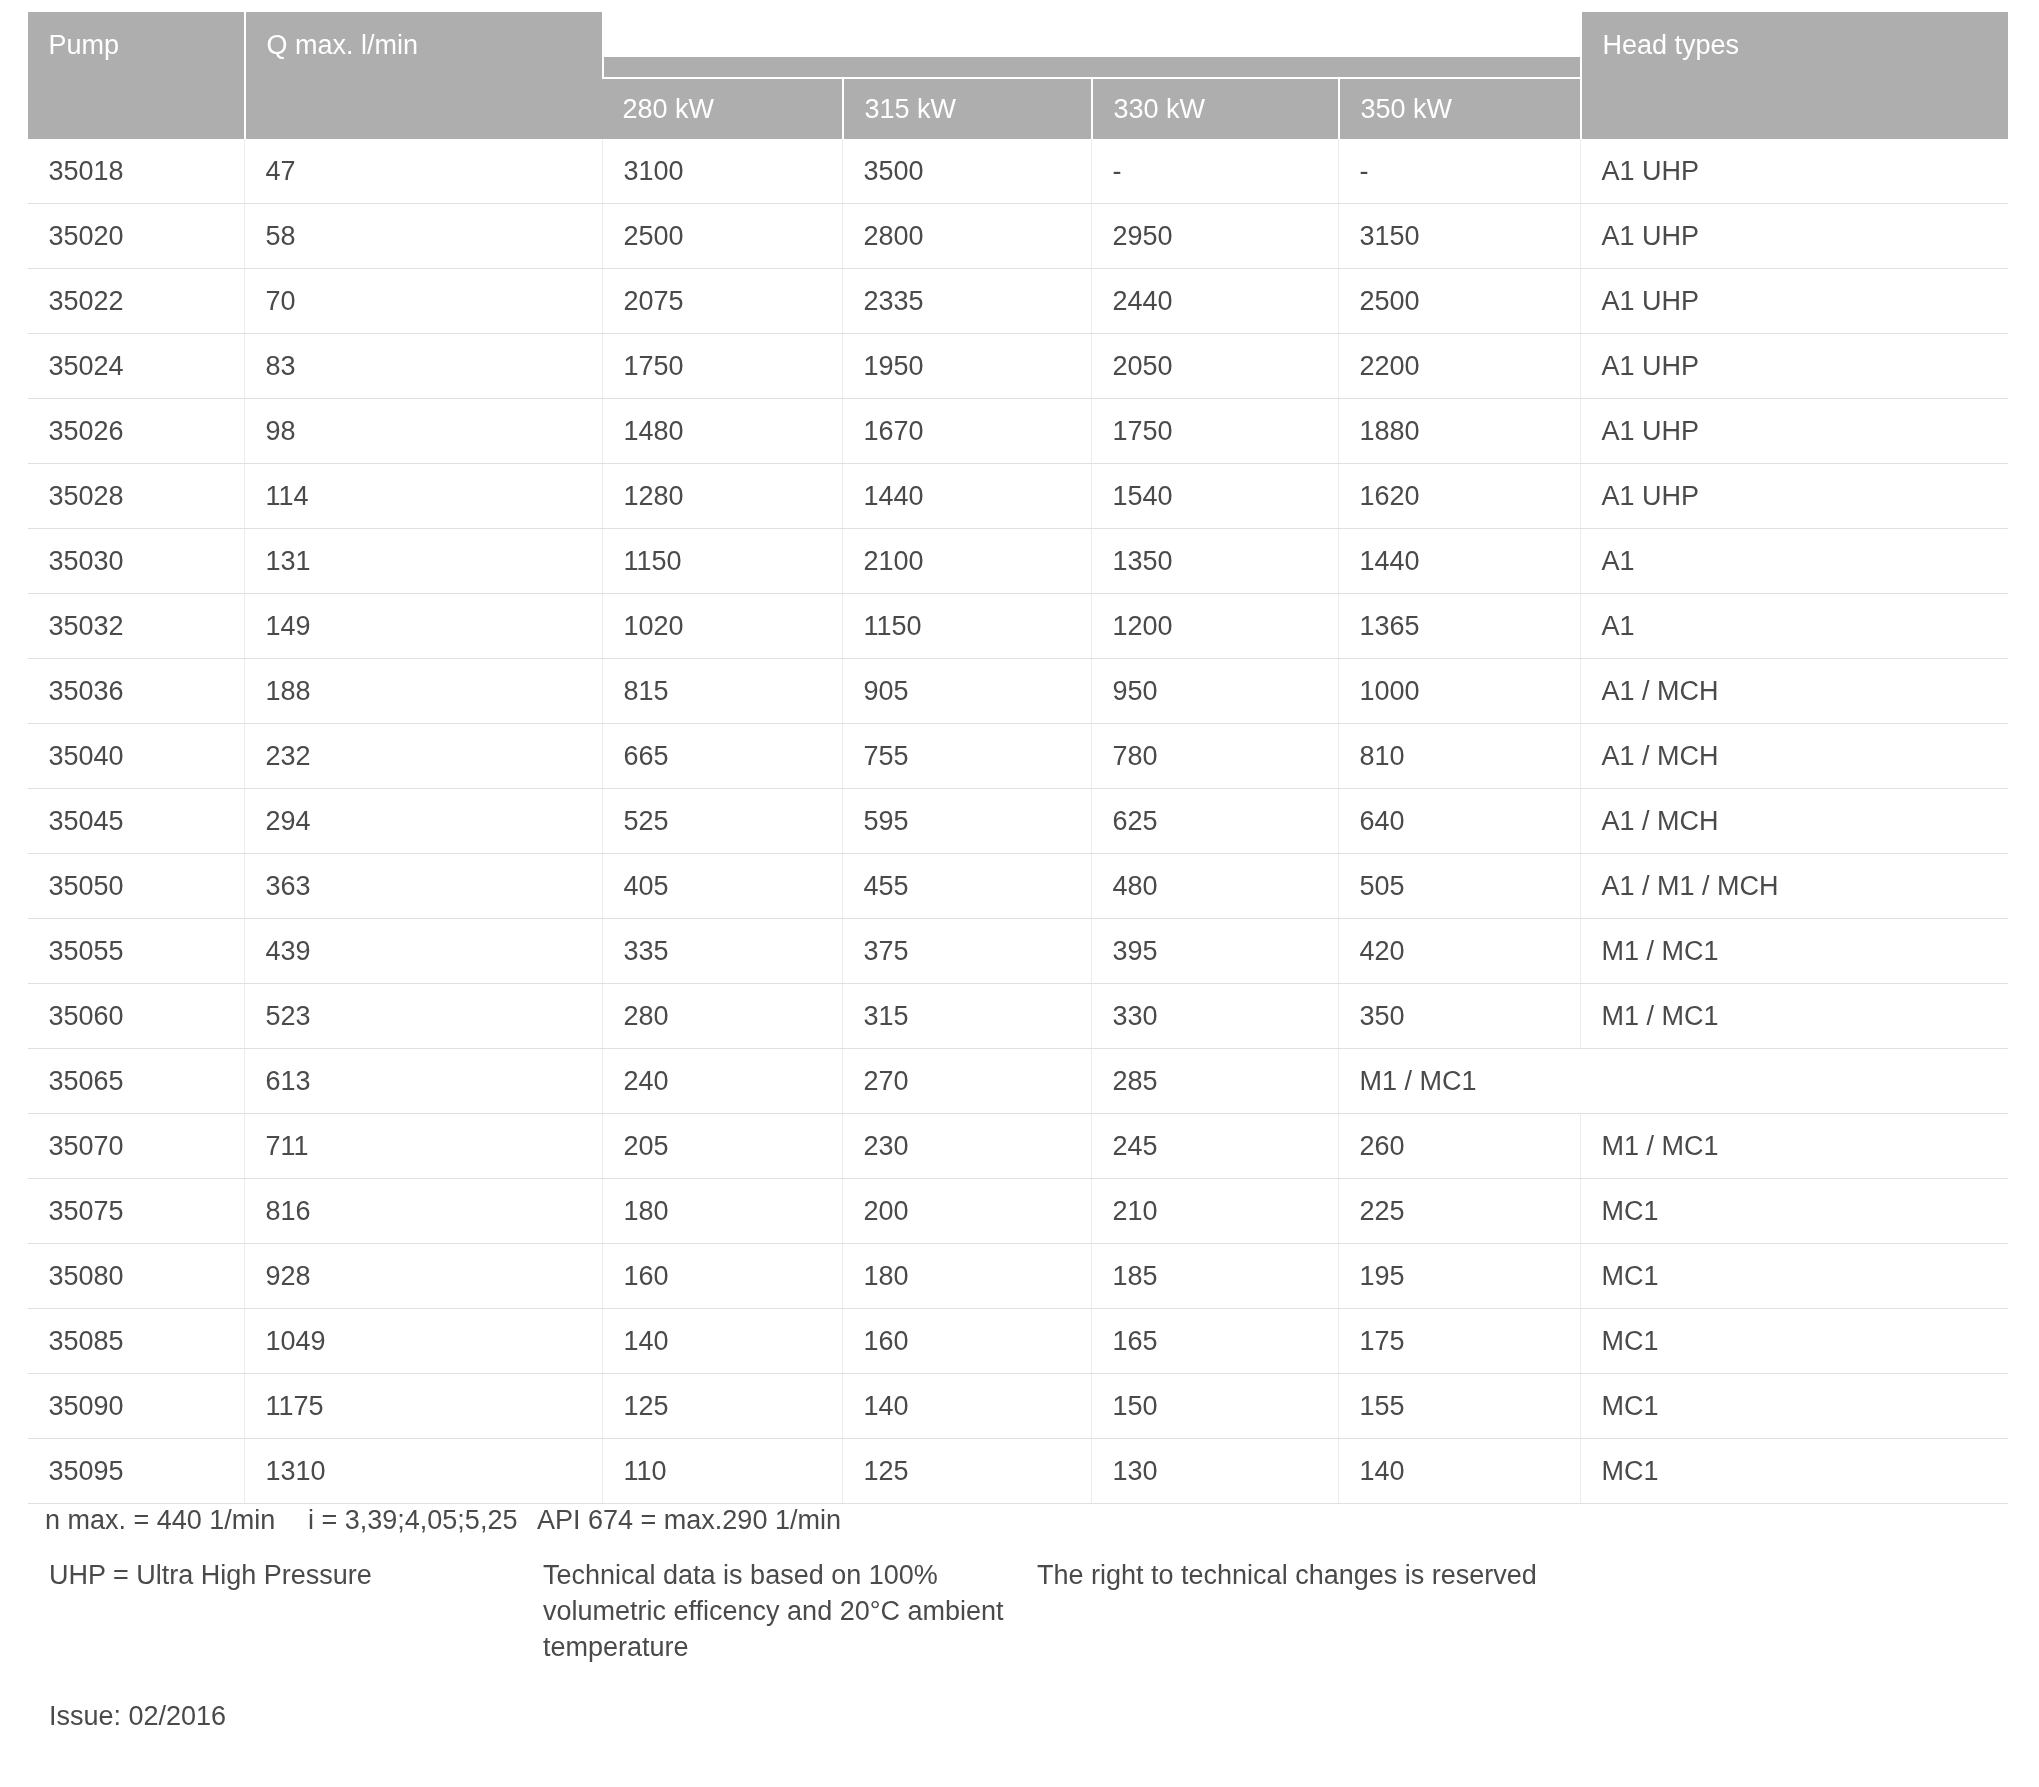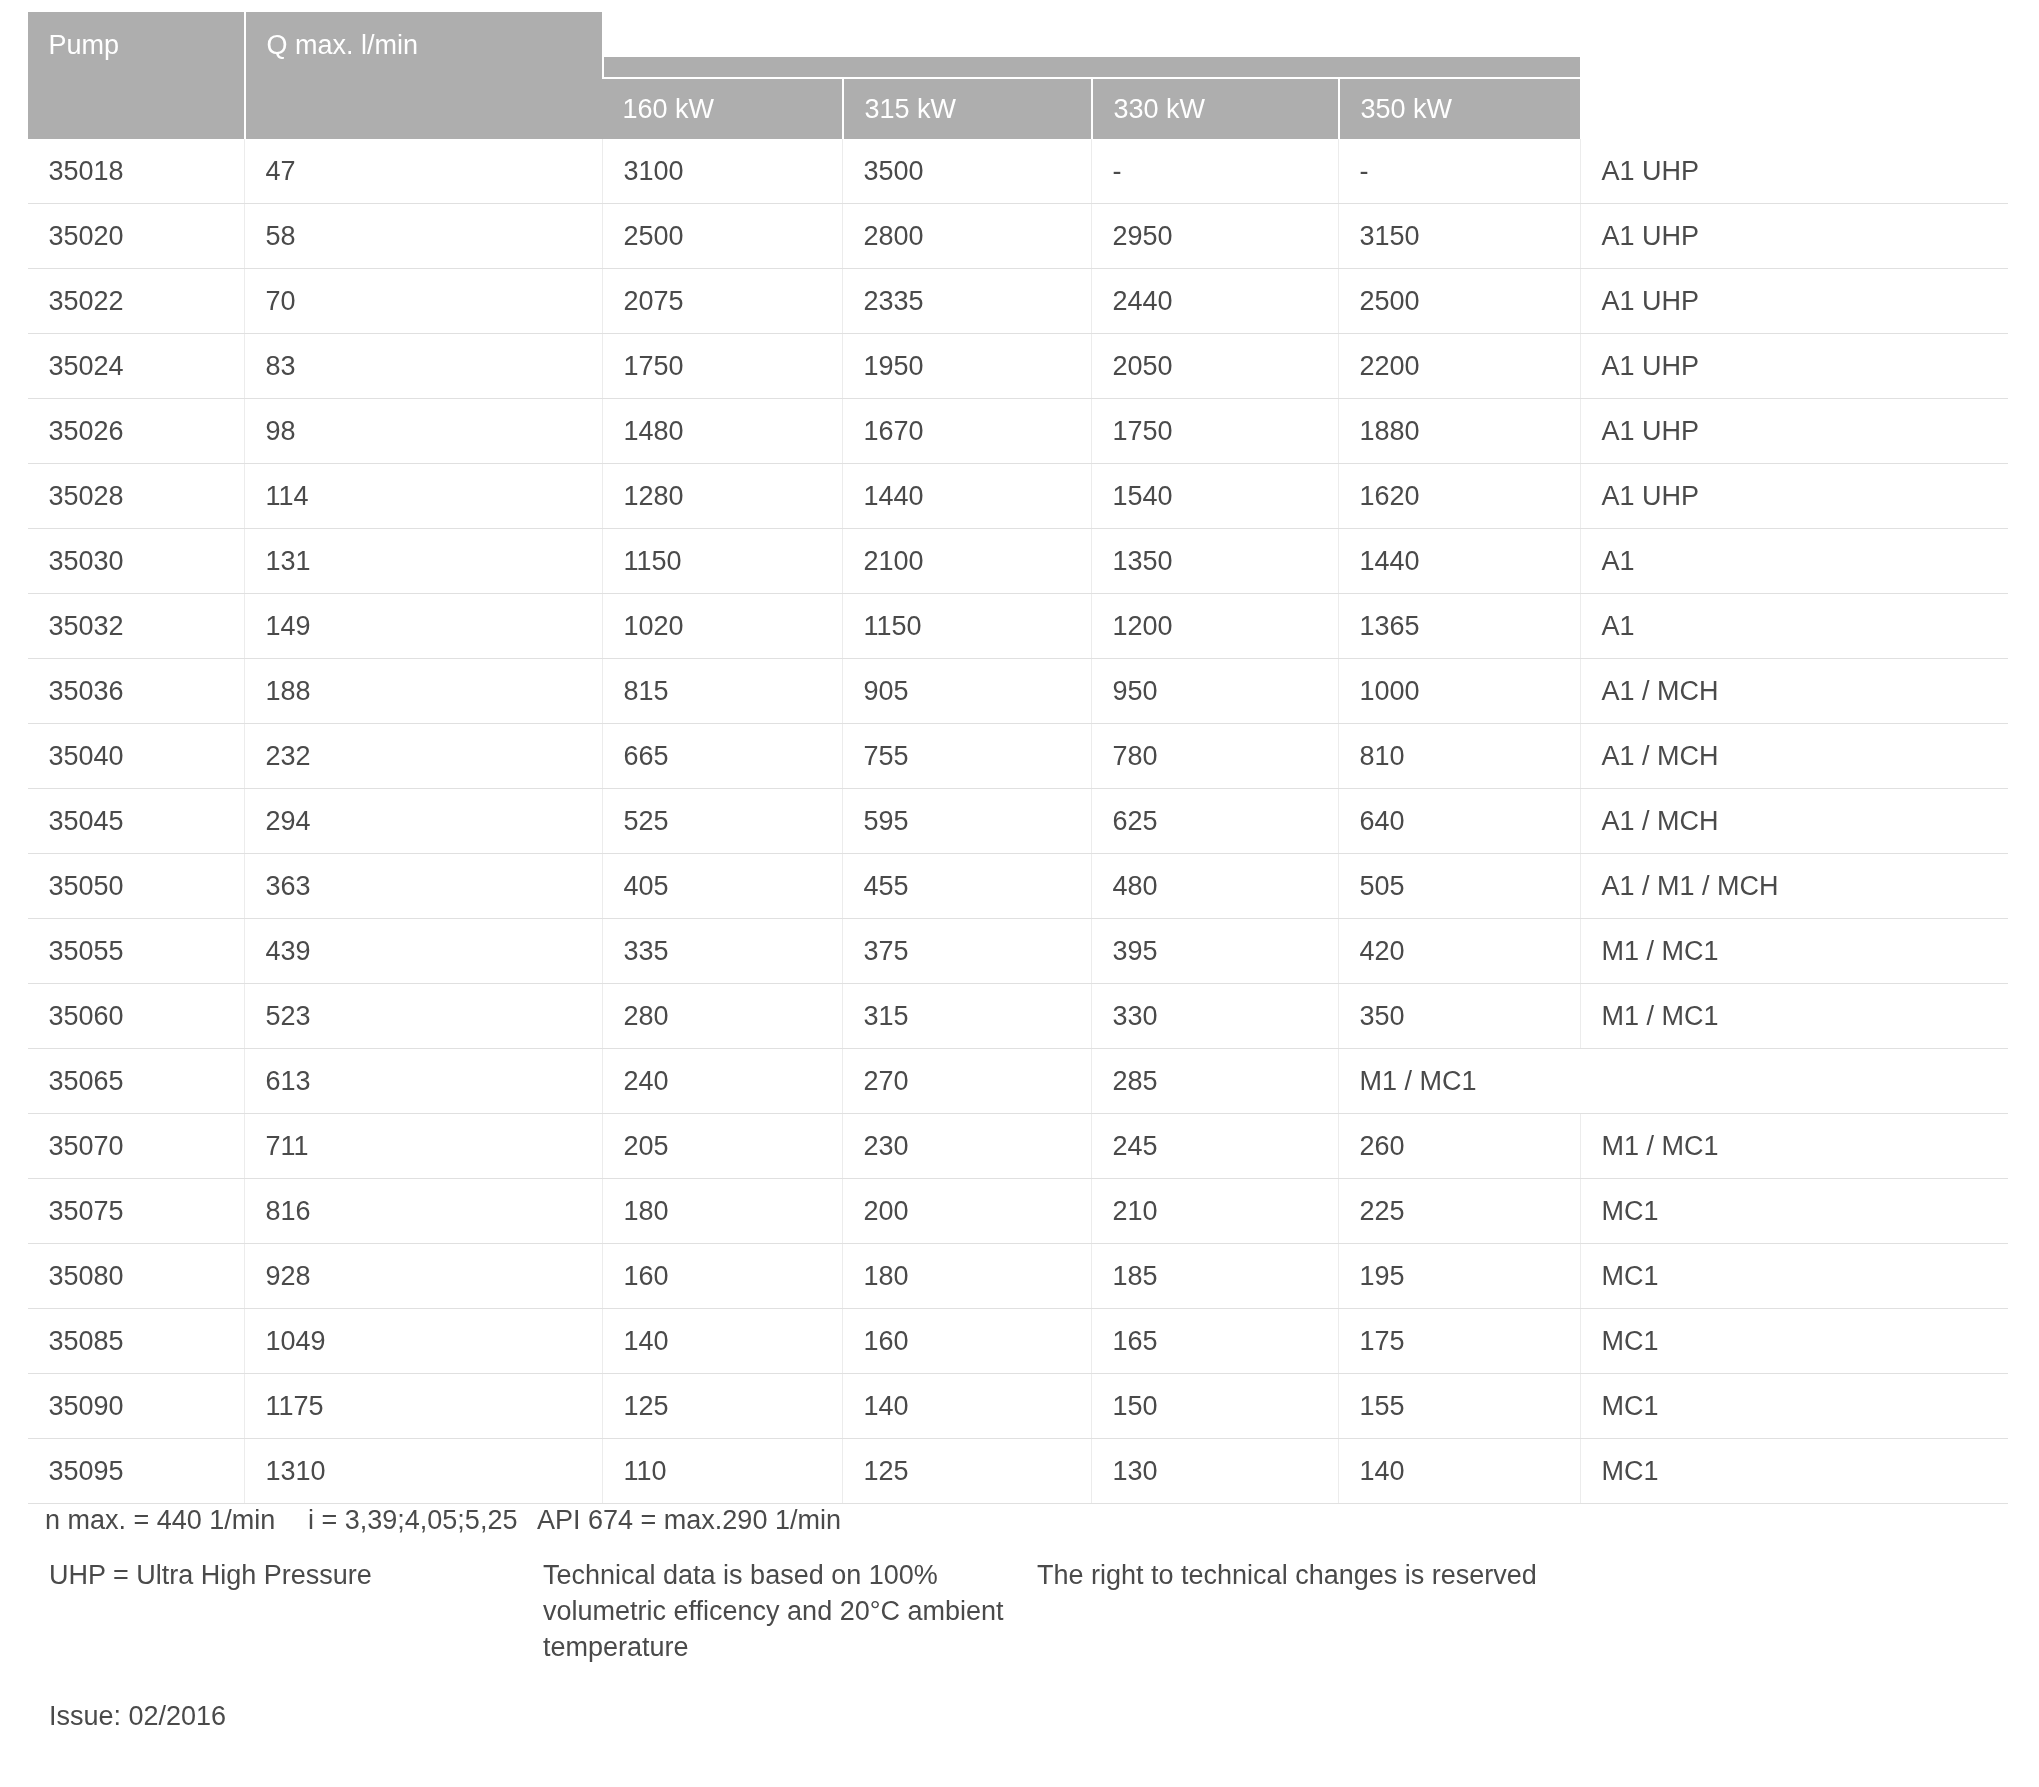--- a/index.html
+++ b/index.html
@@ -64,24 +64,25 @@
 </head>
 <body>
 
 <div class="page">
 
   <div class="tbl">
     <div class="thead">
       <div class="hcell h-pump">Pump</div>
       <div class="hcell h-q">Q max. l/min</div>
       <div class="hcell h-p">p max. bar @ kW</div>
-      <div class="hcell h-280">160 kW</div>
+      <div class="hcell h-280">280 kW</div>
       <div class="hcell h-315">315 kW</div>
       <div class="hcell h-330">330 kW</div>
       <div class="hcell h-350">350 kW</div>
+      <div class="hcell h-head">Head types</div>
     </div>
     <div id="tbody">
         <div class="row">
           <div class="cell">35018</div>
           <div class="cell">47</div>
           <div class="cell">3100</div>
           <div class="cell">3500</div>
           <div class="cell">-</div>
           <div class="cell">-</div>
           <div class="cell">A1 UHP</div>

